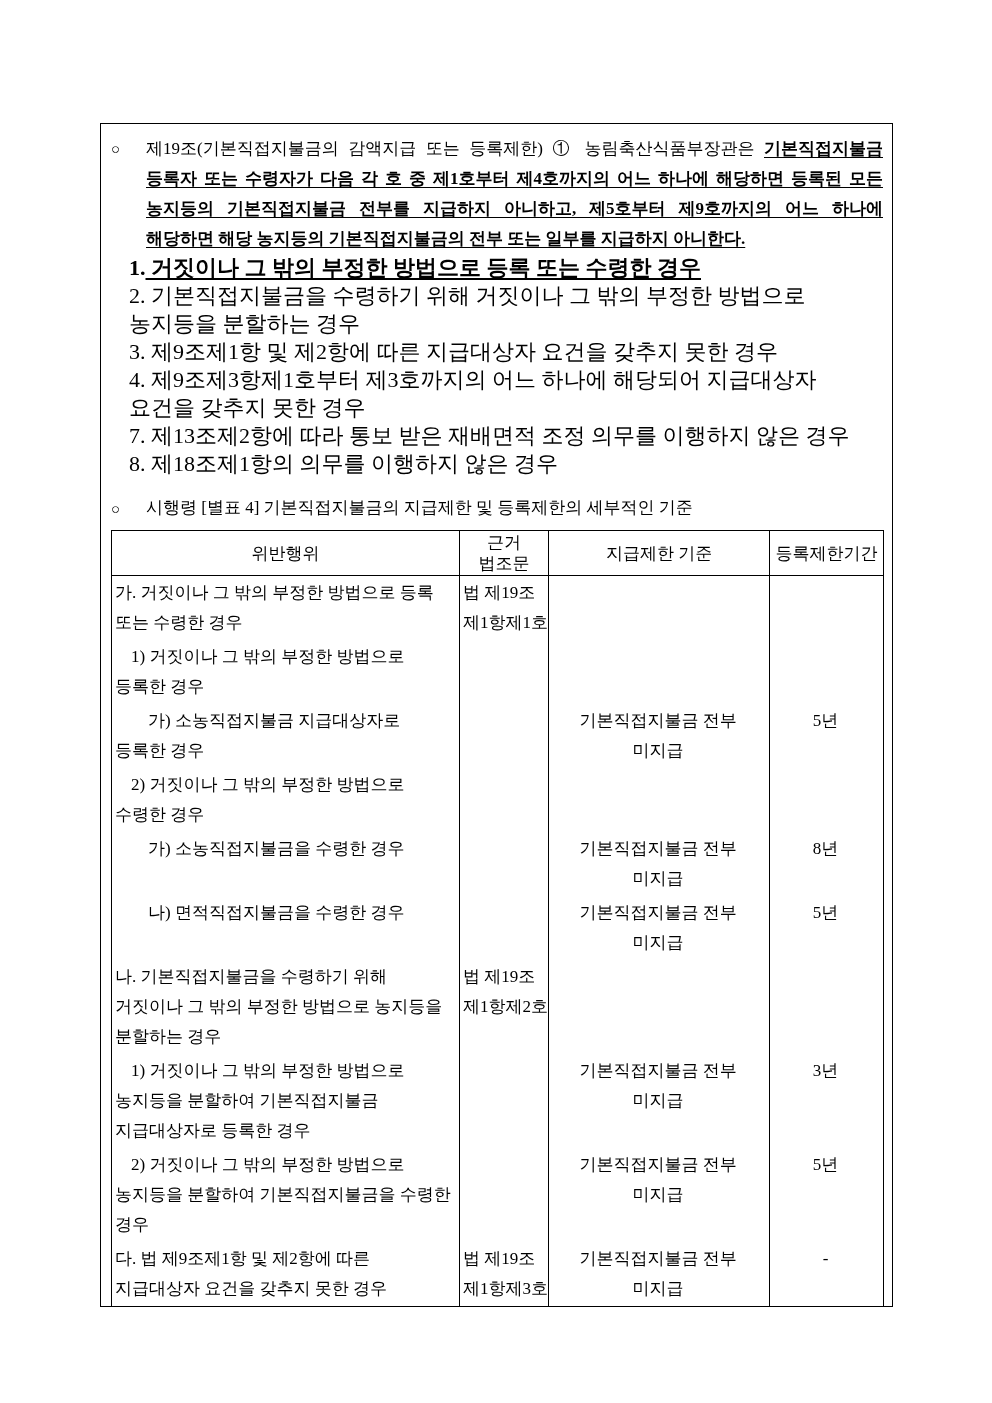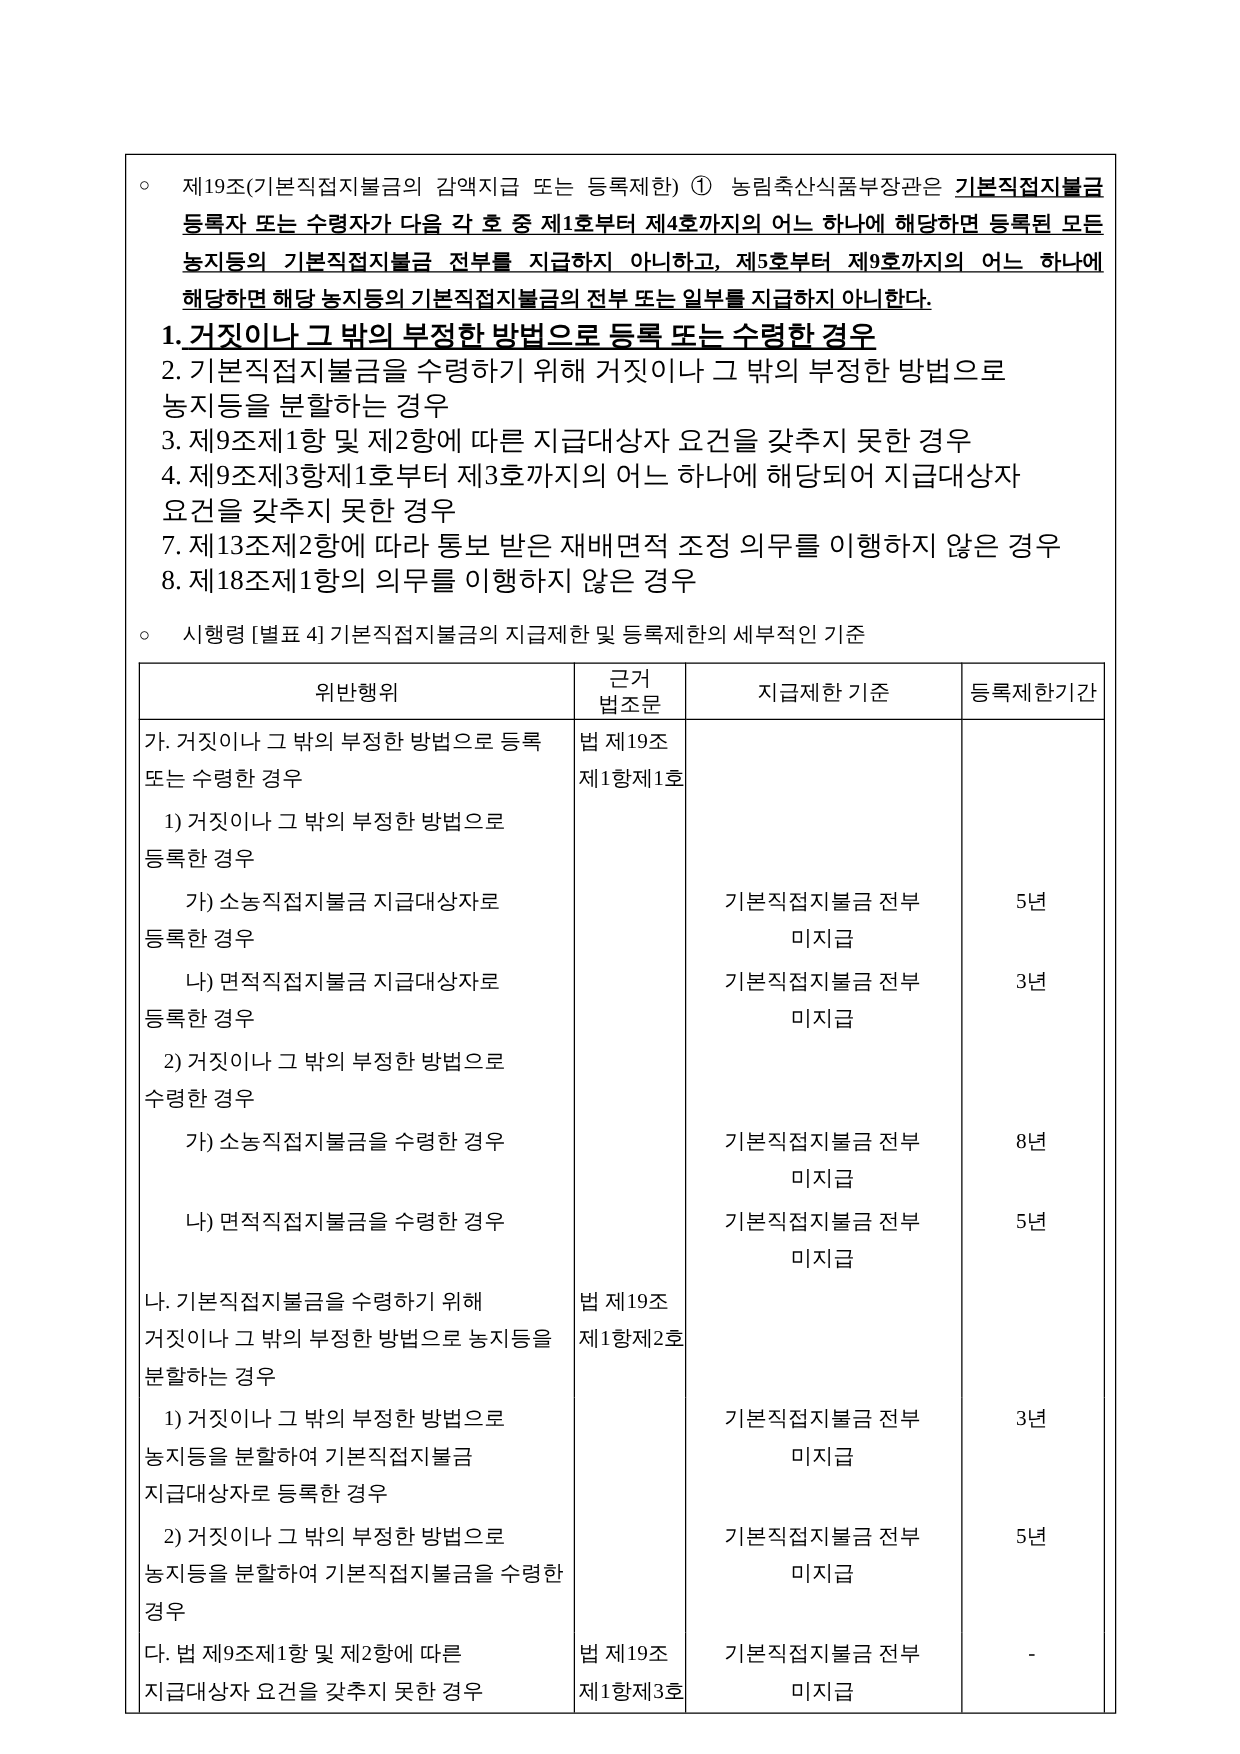--- a/index.html
+++ b/index.html
@@ -134,26 +134,20 @@
         <td class="c-restr"></td>
         <td class="c-period"></td>
       </tr>
       <tr>
         <td class="c-viol ind2">가) 소농직접지불금 지급대상자로 등록한 경우</td>
         <td class="c-basis"></td>
         <td class="c-restr">기본직접지불금 전부 미지급</td>
         <td class="c-period">5년</td>
       </tr>
       <tr>
-        <td class="c-viol ind2">나) 면적직접지불금 지급대상자로 등록한 경우</td>
-        <td class="c-basis"></td>
-        <td class="c-restr">기본직접지불금 전부 미지급</td>
-        <td class="c-period">3년</td>
-      </tr>
-      <tr>
         <td class="c-viol ind1">2) 거짓이나 그 밖의 부정한 방법으로 수령한 경우</td>
         <td class="c-basis"></td>
         <td class="c-restr"></td>
         <td class="c-period"></td>
       </tr>
       <tr>
         <td class="c-viol ind2">가) 소농직접지불금을 수령한 경우</td>
         <td class="c-basis"></td>
         <td class="c-restr">기본직접지불금 전부 미지급</td>
         <td class="c-period">8년</td>

